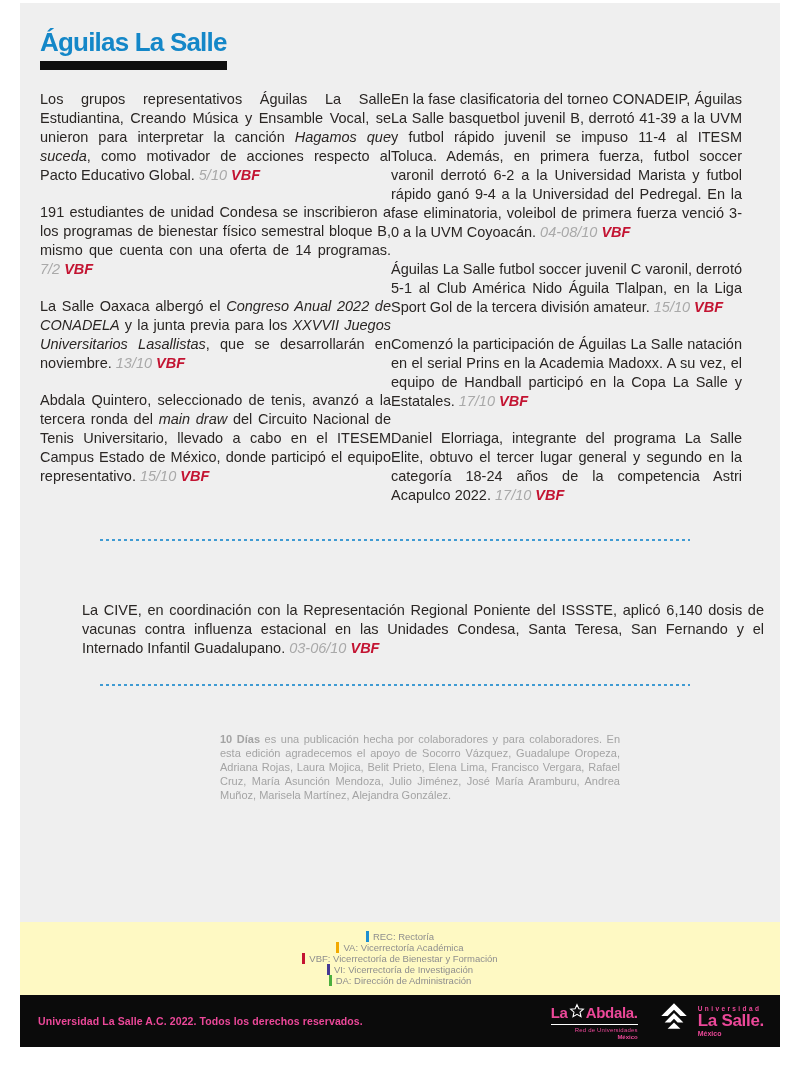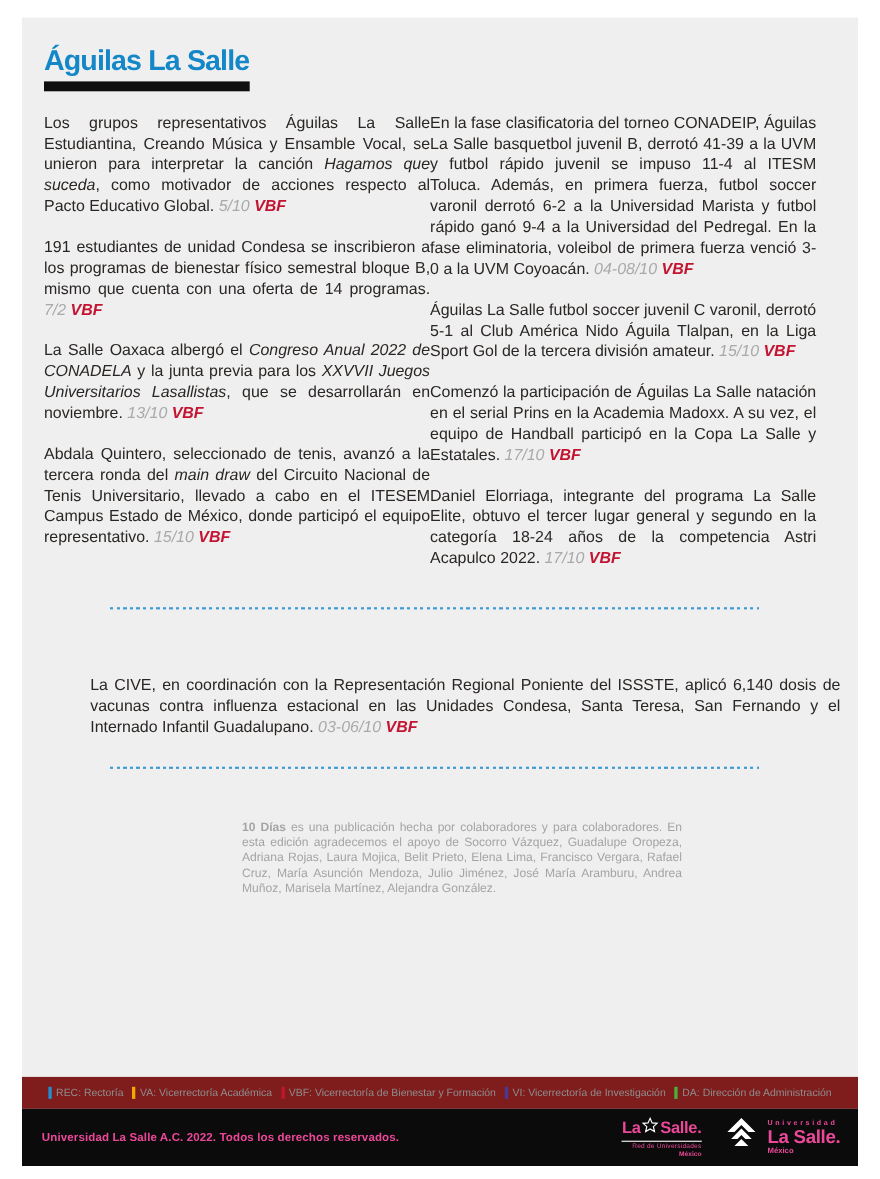--- a/index.html
+++ b/index.html
@@ -4,21 +4,21 @@
 <style>
   * { margin:0; padding:0; box-sizing:border-box; }
   html,body { width:800px; }
   body {
     font-family:"Liberation Sans", sans-serif;
     background:#ffffff;
     width:800px; height:1072px;
     overflow:hidden;
   }
   .card {
-    margin:16px 20px 0 20px;
+    margin:3px 20px 0 20px;
     width:760px; height:1044px;
     background:#efefef;
     display:flex; flex-direction:column;
     overflow:hidden;
   }
   
   .section-title {
     display:inline-block;
     color:var(--blue,#1487c8);
     font-weight:bold;
@@ -58,24 +58,25 @@
   .credits {
     margin:46px 0 0 200px; width:400px;
     font-size:11px; line-height:14px;
     color:#a4a4a4; text-align:justify;
   }
   .credits strong { font-weight:bold; }
 
   
   .legend {
     margin-top:auto;
-    background:#7f1d1d;
+    background:#fef9c3;
     padding:9px 24px;
     display:flex; align-items:center; justify-content:space-between;
     white-space:nowrap;
+    flex-direction:column;
   }
   .legend-item { display:flex; align-items:center; gap:4px; font-size:9.5px; color:#8e8e8e; }
   .legend-bar { width:3px; height:11px; flex:0 0 3px; }
 
   
   .footer {
     height:52px; background:#0b0b0b;
     display:flex; align-items:center; justify-content:space-between;
     padding:0 16px 0 18px;
     color:#ec4899;
@@ -159,21 +160,21 @@
     <div class="logos">
 
       <div class="logo-net">
         <div class="logo-net-top">
           <span>La</span>
           <span>
             <svg width="16" height="16" viewBox="0 0 24 24">
               <polygon points="12,2.5 14.8,8.7 21.6,9.3 16.5,13.8 18,20.5 12,17 6,20.5 7.5,13.8 2.4,9.3 9.2,8.7" fill="none" stroke="#ffffff" stroke-width="1.6"></polygon>
             </svg>
           </span>
-          <span>Salle.</span>
+          <span>Abdala.</span>
         </div>
         <div class="logo-net-rule"></div>
         <div class="logo-net-sub">Red de Universidades</div>
         <div class="logo-net-sub2">México</div>
       </div>
 
       <div class="logo-uni">
         <span>
           <svg width="36" height="36" viewBox="0 0 48 48">
             <path d="M24 3 L41 20 H32.5 L24 11.5 L15.5 20 H7 Z" fill="#ffffff"></path>

